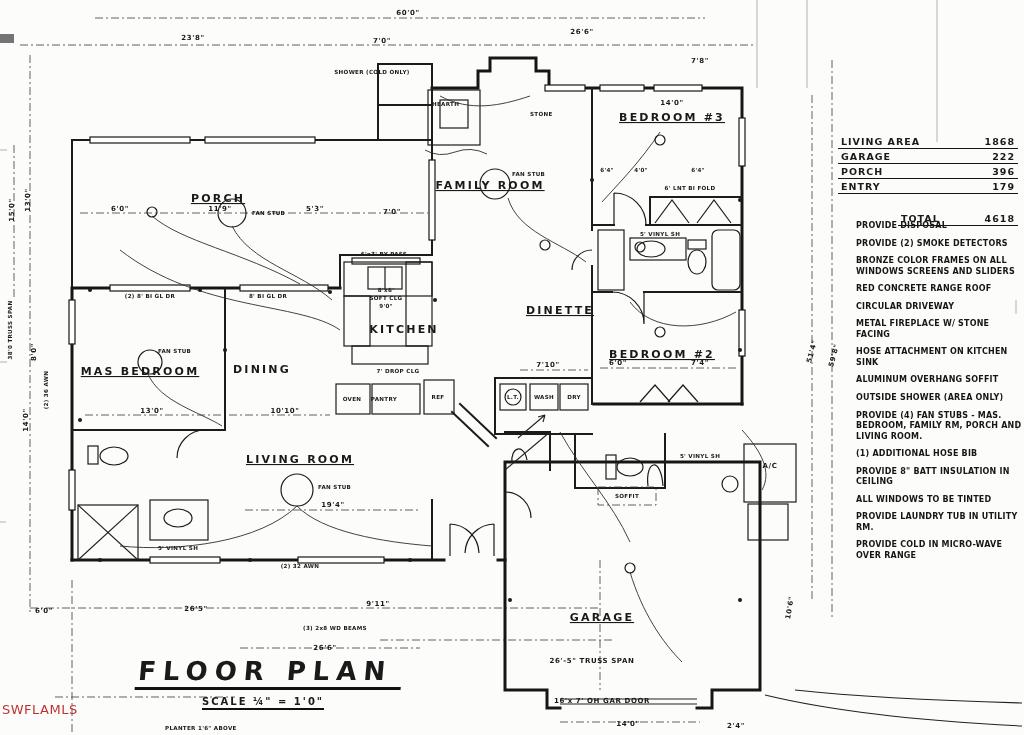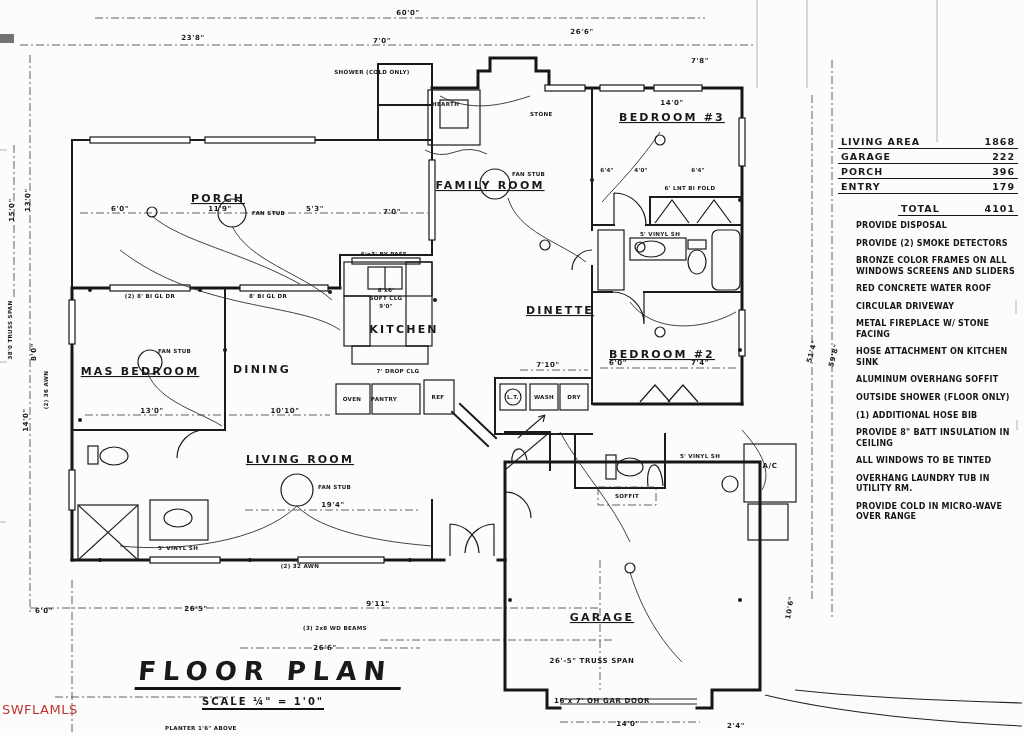--- a/index.html
+++ b/index.html
@@ -20,21 +20,21 @@
   .win{fill:#ffffff;stroke:#161616;stroke-width:1.2;}
   .art{stroke:#8a8a8a;stroke-width:1;fill:none;opacity:.65;}
   .dot{fill:#1b1b1b;}
   .notes{position:absolute;left:856px;top:221px;width:166px;}
   .note{font-size:8px;font-weight:700;letter-spacing:.2px;line-height:1.32;
         text-underline-offset:1px;margin-bottom:7px;color:#161616;}
   .note.last{margin-top:13px;}
   .area-table{position:absolute;left:838px;top:136px;width:180px;}
   .ar-row{display:flex;justify-content:space-between;border-bottom:1.6px solid #161616;
           font-size:9.5px;font-weight:700;letter-spacing:1px;padding:0 3px 1px 3px;margin-bottom:2px;gap:11px;}
-  .ar-total{margin:9px 0 0 60px;display:flex;justify-content:space-between;
+  .ar-total{margin:19px 0 0 60px;display:flex;justify-content:space-between;
             border-bottom:1.6px solid #161616;font-size:9.5px;font-weight:700;
             letter-spacing:1px;padding:0 3px 1px 3px;}
   .titleblock{position:absolute;left:136px;top:656px;}
   .tb-title{display:inline-block;font-size:26px;font-weight:700;letter-spacing:7px;
             border-bottom:3px solid #111;padding:0 10px 1px 2px;transform:skewX(-5deg);}
   .tb-scale{margin:2px 0 0 66px;font-size:10px;font-weight:700;letter-spacing:2px;
             border-bottom:2px solid #111;display:inline-block;padding-bottom:1px;}
   .watermark{position:absolute;left:2px;top:702px;font-size:13px;color:#b91c1c;opacity:.9;letter-spacing:.5px;}
 </style>
 </head>
@@ -327,38 +327,39 @@
   <div class="ar-row">
     <span>PORCH</span>
     <span>396</span>
   </div>
   <div class="ar-row">
     <span>ENTRY</span>
     <span>179</span>
   </div>
   <div class="ar-total">
     <span>TOTAL</span>
-    <span>4101</span>
+    <span>4618</span>
   </div>
 </div>
 
 <div class="notes">
   <div class="note">PROVIDE DISPOSAL</div>
   <div class="note">PROVIDE (2) SMOKE DETECTORS</div>
   <div class="note">BRONZE COLOR FRAMES ON ALL WINDOWS SCREENS AND SLIDERS</div>
-  <div class="note">RED CONCRETE WATER ROOF</div>
+  <div class="note">RED CONCRETE RANGE ROOF</div>
   <div class="note">CIRCULAR DRIVEWAY</div>
   <div class="note">METAL FIREPLACE W/ STONE FACING</div>
   <div class="note">HOSE ATTACHMENT ON KITCHEN SINK</div>
   <div class="note">ALUMINUM OVERHANG SOFFIT</div>
-  <div class="note">OUTSIDE SHOWER (FLOOR ONLY)</div>
+  <div class="note">OUTSIDE SHOWER (AREA ONLY)</div>
+  <div class="note">PROVIDE (4) FAN STUBS - MAS. BEDROOM, FAMILY RM, PORCH AND LIVING ROOM.</div>
   <div class="note">(1) ADDITIONAL HOSE BIB</div>
   <div class="note">PROVIDE 8" BATT INSULATION IN CEILING</div>
   <div class="note">ALL WINDOWS TO BE TINTED</div>
-  <div class="note">OVERHANG LAUNDRY TUB IN UTILITY RM.</div>
+  <div class="note">PROVIDE LAUNDRY TUB IN UTILITY RM.</div>
   <div class="note">PROVIDE COLD IN MICRO-WAVE OVER RANGE</div>
 </div>
 
 <div class="titleblock">
   <div class="tb-title">FLOOR PLAN</div><br>
   <div class="tb-scale">SCALE ¼" = 1'0"</div>
 </div>
 
 <div class="watermark">SWFLAMLS</div>
 

